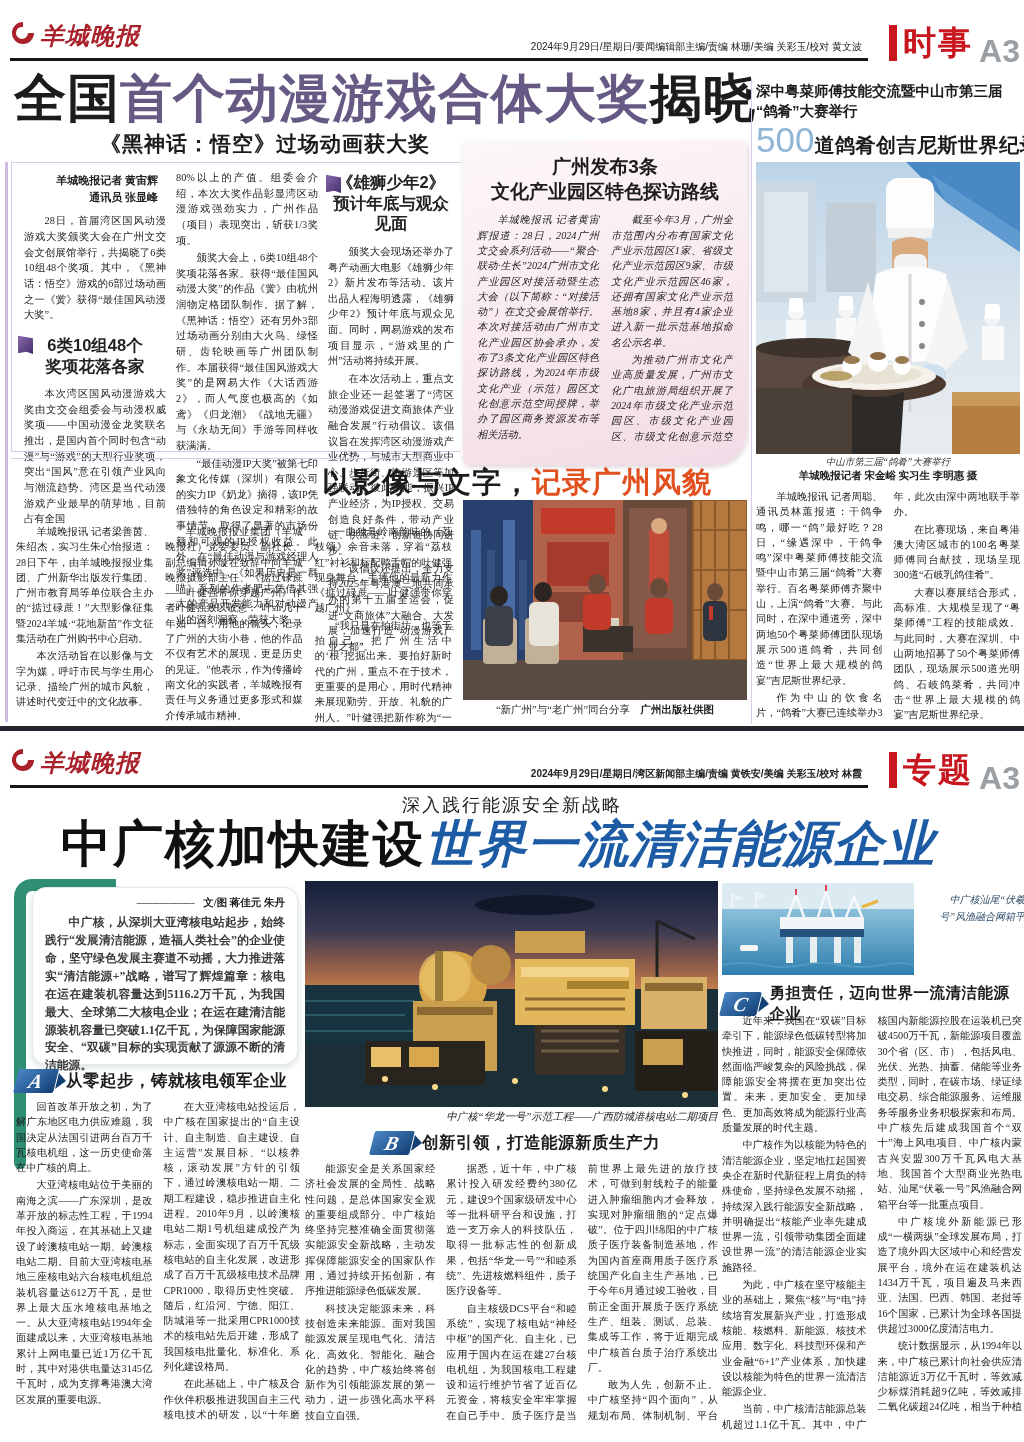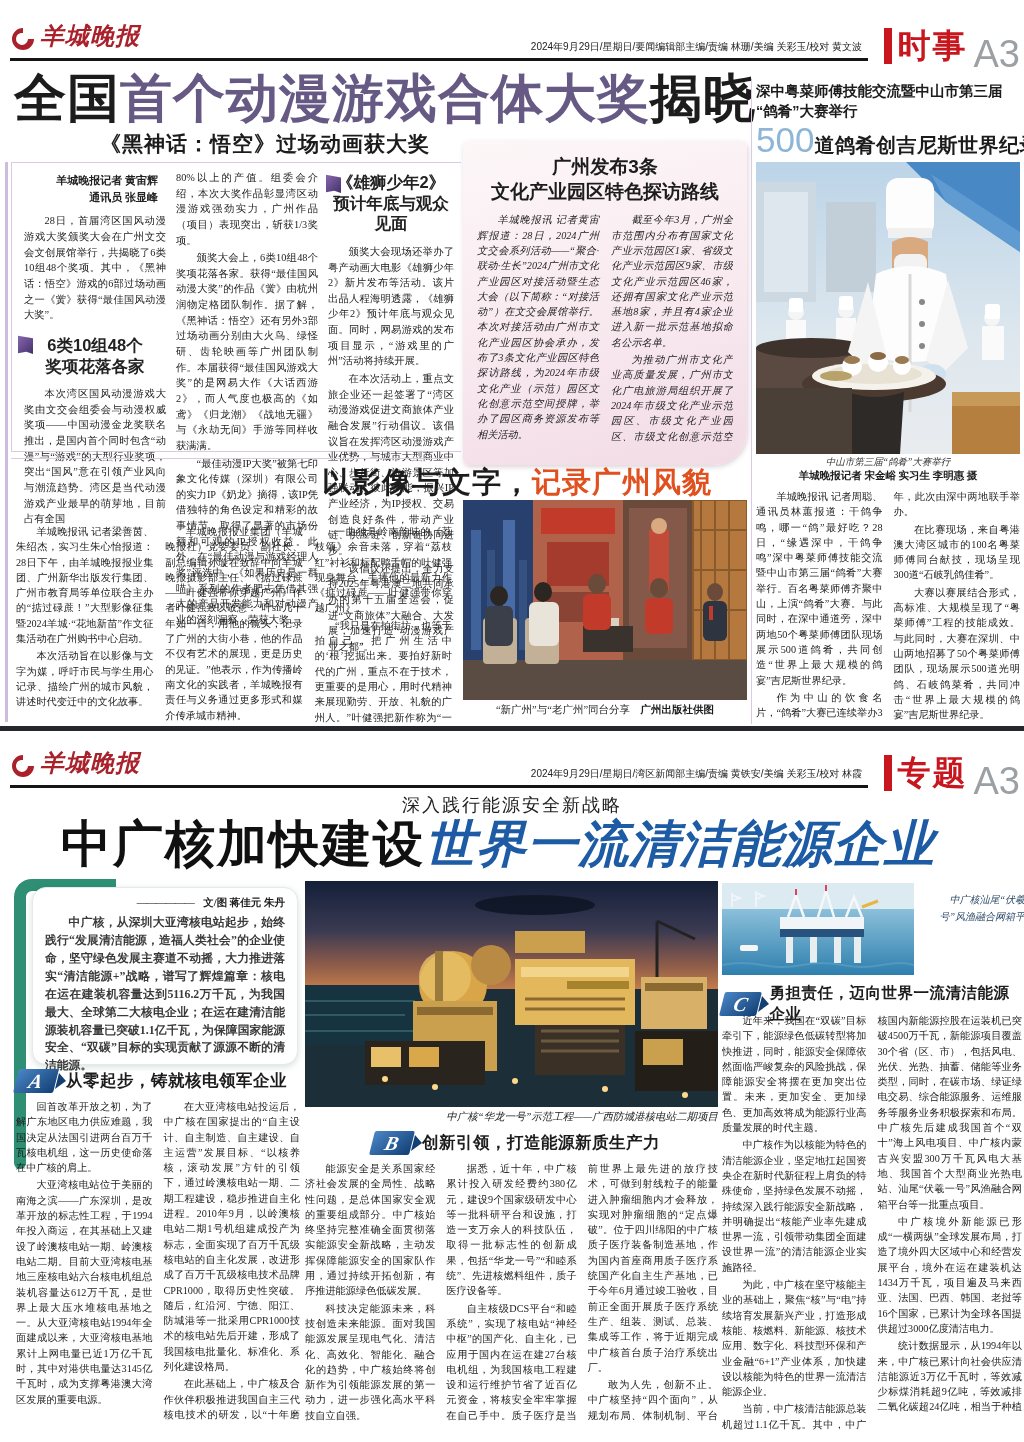--- a/index.html
+++ b/index.html
@@ -2,28 +2,28 @@
 <html><head>
 <meta charset="utf-8">
 <style>
   html,body{margin:0;padding:0;background:#fff;}
   body{width:1024px;height:1442px;position:relative;font-family:"Liberation Serif","DejaVu Serif",serif;color:#1c1c1c;-webkit-font-smoothing:antialiased;}
   .page{position:absolute;left:0;width:1024px;overflow:hidden;background:#fff;}
   #page1{top:0;height:733px;}
   #page2{top:733px;height:709px;}
 
   
-  .logo{position:absolute;left:10px;display:flex;align-items:flex-end;gap:4px;}
+  .logo{position:absolute;left:10px;display:flex;align-items:flex-start;gap:4px;}
   .logo-text{font-family:"Liberation Serif",serif;font-weight:bold;font-style:italic;color:#a8212b;font-size:24px;letter-spacing:1px;}
   .dateline{position:absolute;right:162px;font-size:10px;font-family:"Liberation Sans",sans-serif;color:#222;white-space:nowrap;}
   .mast-rule{position:absolute;left:10px;width:858px;border-top:3px solid #151515;}
   .section-label{position:absolute;right:4px;display:flex;align-items:center;gap:6px;}
   .section-bar{width:8px;height:36px;background:#c8161e;}
   .section-name{font-family:"Liberation Sans",sans-serif;font-weight:900;font-size:33px;color:#c8161e;letter-spacing:2px;}
-  .section-pageno{font-family:"Liberation Sans",sans-serif;font-weight:400;font-size:38px;color:#9aa0a4;margin-top:17px;}
+  .section-pageno{font-family:"Liberation Sans",sans-serif;font-weight:700;font-size:32px;color:#9aa0a4;margin-top:17px;}
 
   
   .headline1{position:absolute;top:64px;left:14px;width:736px;font-family:"Liberation Sans",sans-serif;font-weight:900;font-size:52px;letter-spacing:1px;white-space:nowrap;}
   .hl-purple{color:#665a85;}
   .deck1{position:absolute;top:130px;left:100px;font-size:21px;font-weight:bold;letter-spacing:1px;}
   .lead-frame{position:absolute;left:11px;top:162px;width:449px;height:288px;border:1px solid #d9cbe6;border-right:none;}
   .page-strip{position:absolute;left:5px;top:162px;width:3px;height:560px;background:#cfbbdd;}
   .col{position:absolute;font-size:10.3px;line-height:1.52;text-align:justify;color:#222;}
   .para{margin:0 0 2px 0;text-indent:2em;}
   .noind .para:first-child{text-indent:0;}
@@ -286,21 +286,21 @@
 
 <div class="page" id="page2">
 
   <div class="logo" style="top:14px;">
     <svg width="26" height="26" viewBox="0 0 26 26">
       <path d="M13 2 A11 11 0 1 0 24 13 L18 13 A6 6 0 1 1 13 7 Z" fill="#a8212b"></path>
       <path d="M9 9 Q16 6 22 10 Q17 9 12 12 Z" fill="#fff" opacity="0.85"></path>
     </svg>
     <span class="logo-text">羊城晚报</span>
   </div>
-  <div class="dateline" style="top:34px;">2024年9月29日/星期日/湾区新闻部主编/责编 黄铁安/美编 关彩玉/校对 林霞</div>
+  <div class="dateline" style="top:34px;font-weight:bold;">2024年9月29日/星期日/湾区新闻部主编/责编 黄铁安/美编 关彩玉/校对 林霞</div>
   <div class="mast-rule" style="top:52px;"></div>
   <div class="section-label" style="top:10px;">
     <span class="section-bar"></span>
     <span class="section-name">专题</span>
     <span class="section-pageno">A3</span>
   </div>
 
   <div class="kicker2">深入践行能源安全新战略</div>
   <div class="headline2"><span class="hl2-black">中广核加快建设</span><span class="hl2-blue">世界一流清洁能源企业</span></div>
 

